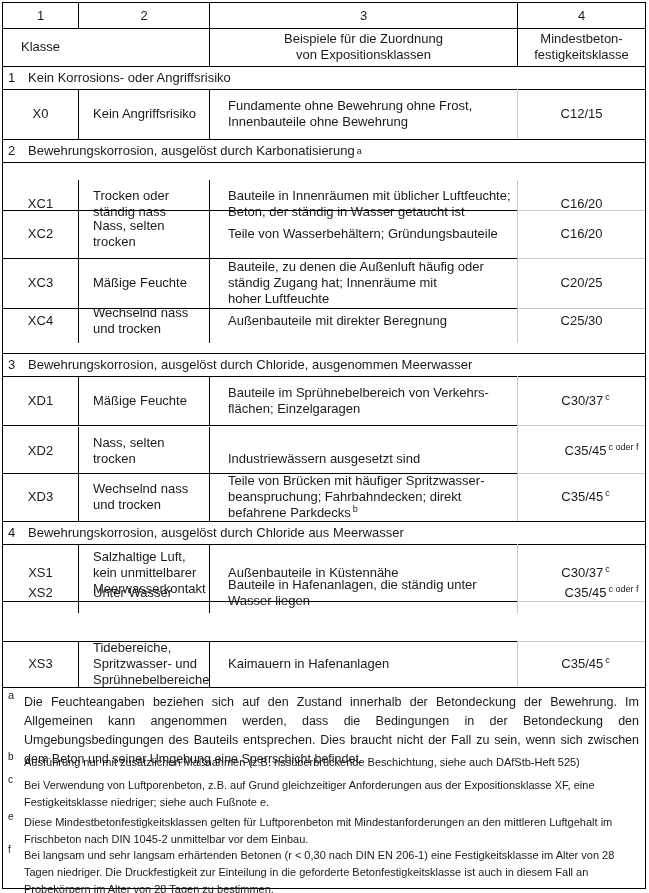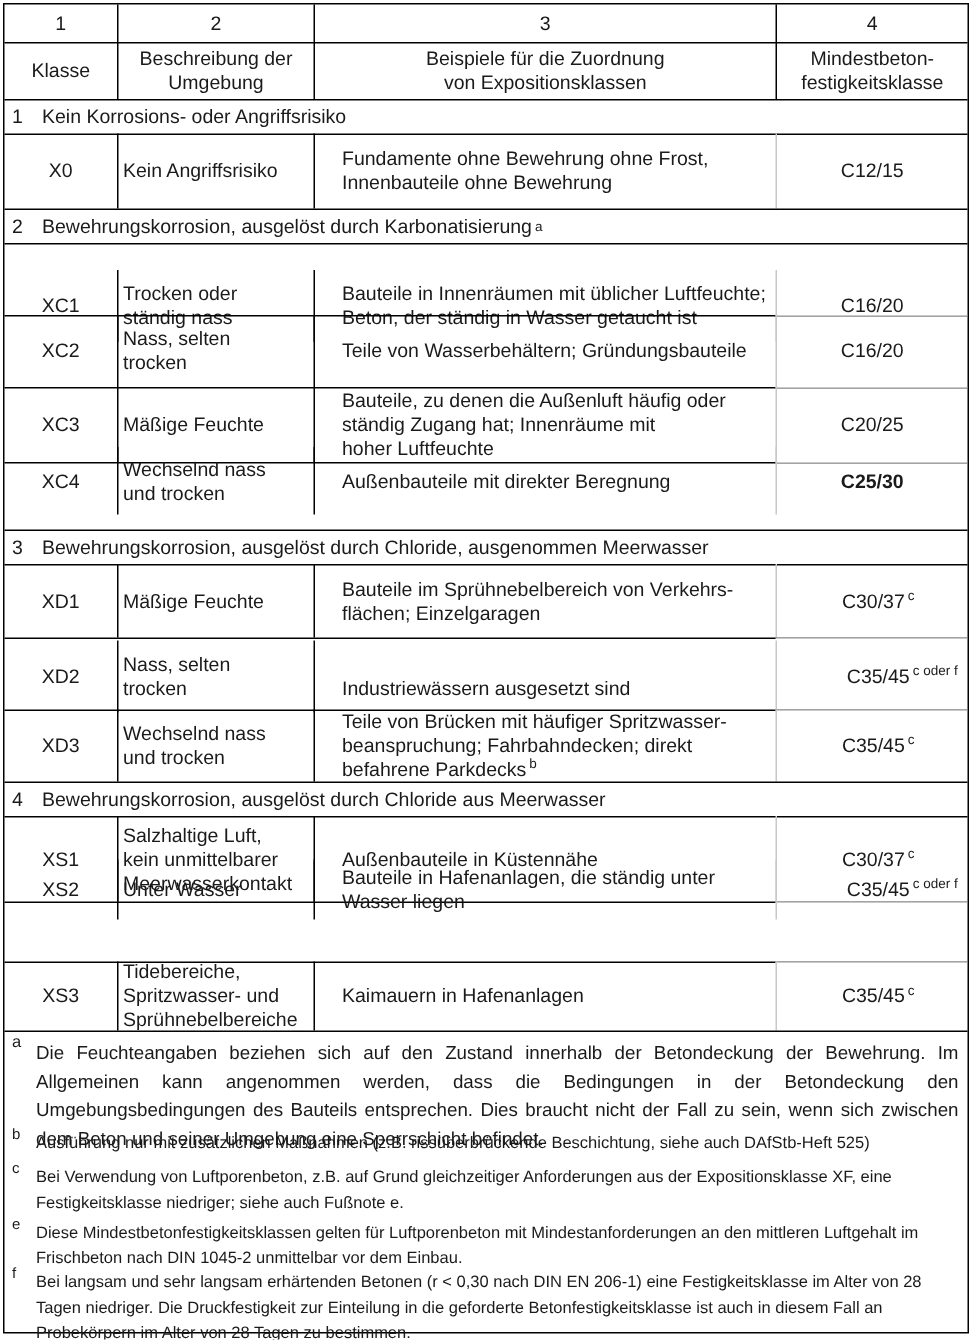--- a/index.html
+++ b/index.html
@@ -4,21 +4,21 @@
 <style>
   html, body { margin: 0; padding: 0; background: #ffffff; }
   body { width: 649px; height: 893px; position: relative; overflow: hidden;
          font-family: "Liberation Sans", sans-serif; color: #1a1a1a; }
   #tbl { position: absolute; left: 2px; top: 2px; width: 644px; height: 887px;
          border: 1px solid #000; box-sizing: border-box; }
   .row { position: absolute; left: 0; width: 642px; box-sizing: border-box; }
   .cell { position: absolute; top: 0; bottom: 0; box-sizing: border-box;
           display: flex; align-items: center; font-size: 13px; line-height: 16px; }
   .c1 { left: 0; width: 75px; justify-content: center; text-align: center; }
-  .c2 { left: 75px; width: 131px; border-left: 1px solid #000; padding-left: 3px; }
+  .c2 { left: 75px; width: 131px; border-left: 1px solid #000; padding-left: 14px; }
   .c3 { left: 206px; width: 308px; border-left: 1px solid #000; padding-left: 18px; }
   .c4 { left: 514px; width: 128px; border-left: 1px solid #000; justify-content: center; text-align: center; }
   .data .c4 { border-left: 1px solid #c8c8c8; }
   .hdr .c2, .hdr .c3 { justify-content: center; text-align: center; padding-left: 0; }
   .hline { position: absolute; left: 0; width: 642px; height: 0; border-top: 1px solid #000; }
   .hline.graytail::after { content: ""; position: absolute; left: 514px; width: 128px; top: -1px; border-top: 1px solid #c8c8c8; }
   .section { position: absolute; left: 0; width: 642px; display: flex; align-items: center;
              font-size: 13px; padding-left: 5px; box-sizing: border-box; }
   .section .num { width: 20px; display: inline-block; }
   sup { font-size: 9px; vertical-align: 5px; line-height: 0; margin-left: 2px; }
@@ -44,23 +44,20 @@
       </div>
       <div class="cell c4">
         <span>4</span>
       </div>
     </div>
     <div class="hline" style="top: 25px;"></div>
     <div class="row hdr" style="top: 25px; height: 38px;">
       <div class="cell c1">
         <div><span>Klasse</span></div>
       </div>
-      <div class="cell c2">
-        <div><span>Beschreibung der</span><br><span>Umgebung</span></div>
-      </div>
       <div class="cell c3">
         <div><span>Beispiele für die Zuordnung</span><br><span>von Expositionsklassen</span></div>
       </div>
       <div class="cell c4">
         <div><span>Mindestbeton-</span><br><span>festigkeitsklasse</span></div>
       </div>
     </div>
     <div class="hline" style="top: 63px;"></div>
     <div class="section" style="top: 63px; height: 23px;">
       <span class="num">1</span>
@@ -137,21 +134,21 @@
       <div class="cell c1">
         <span>XC4</span>
       </div>
       <div class="cell c2">
         <div><span>Wechselnd nass</span><br><span>und trocken</span></div>
       </div>
       <div class="cell c3">
         <div><span>Außenbauteile mit direkter Beregnung</span></div>
       </div>
       <div class="cell c4">
-        <div style="padding-left: 0px; font-weight: bold;"><span>C25/30</span></div>
+        <div style="padding-left: 0px;"><span>C25/30</span></div>
       </div>
     </div>
     <div class="hline" style="top: 350px;"></div>
     <div class="section" style="top: 350px; height: 23px;">
       <span class="num">3</span>
       <span>Bewehrungskorrosion, ausgelöst durch Chloride, ausgenommen Meerwasser</span>
     </div>
     <div class="hline" style="top: 373px;"></div>
     <div class="row data" style="top: 373px; height: 49px;">
       <div class="cell c1">

